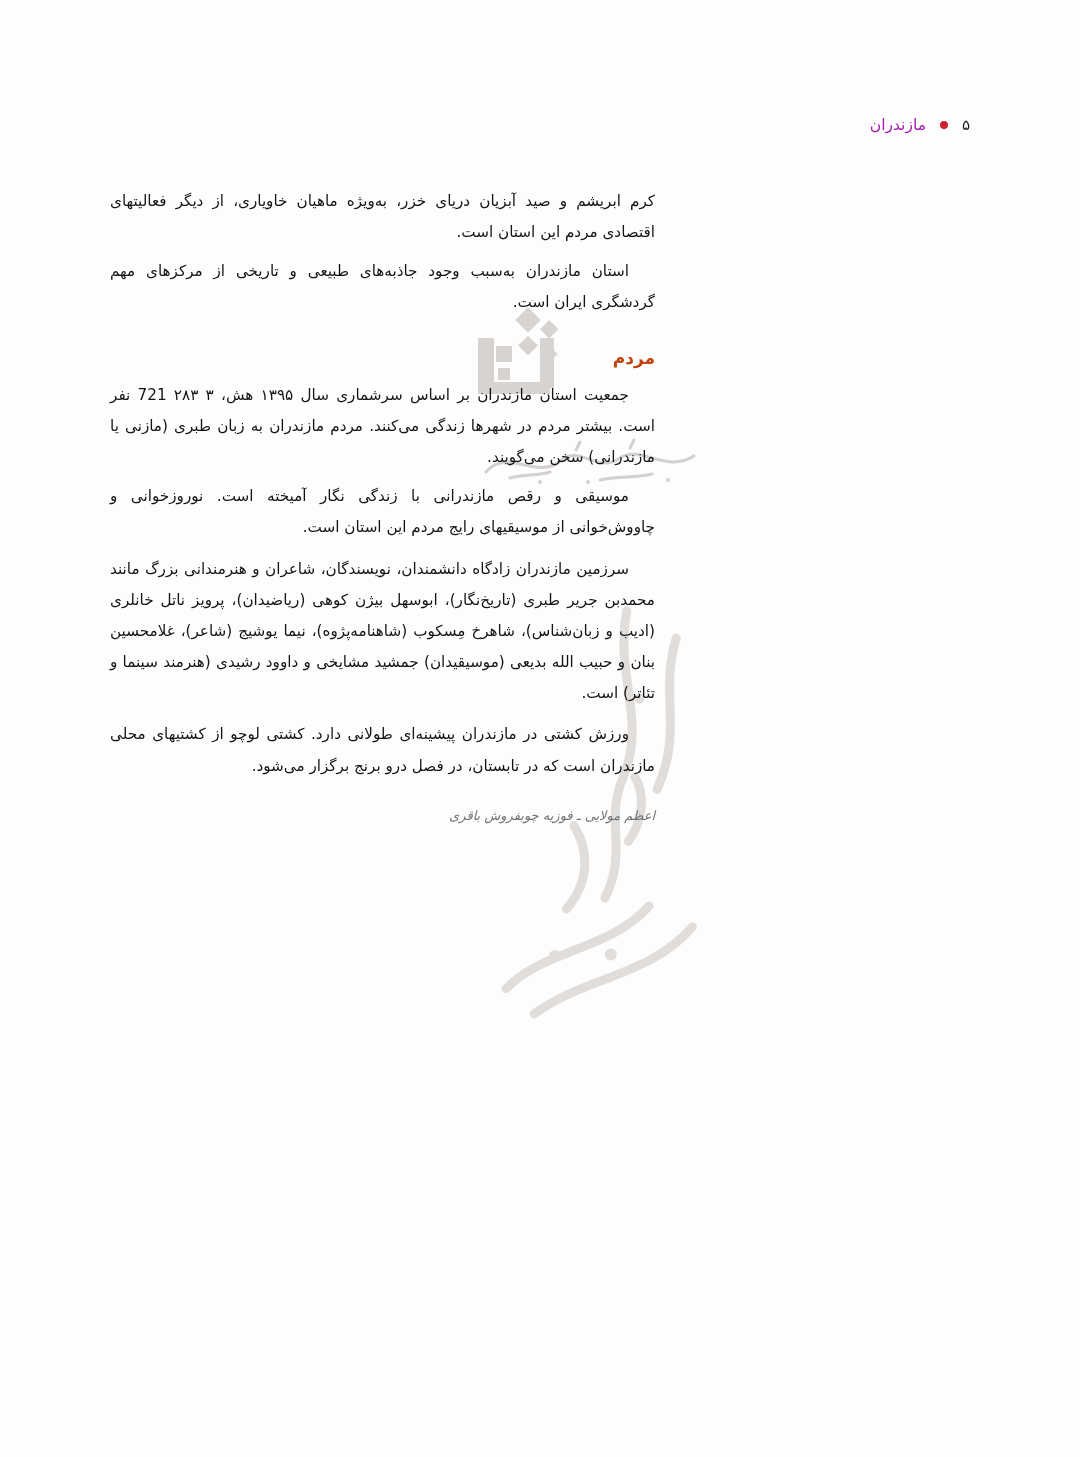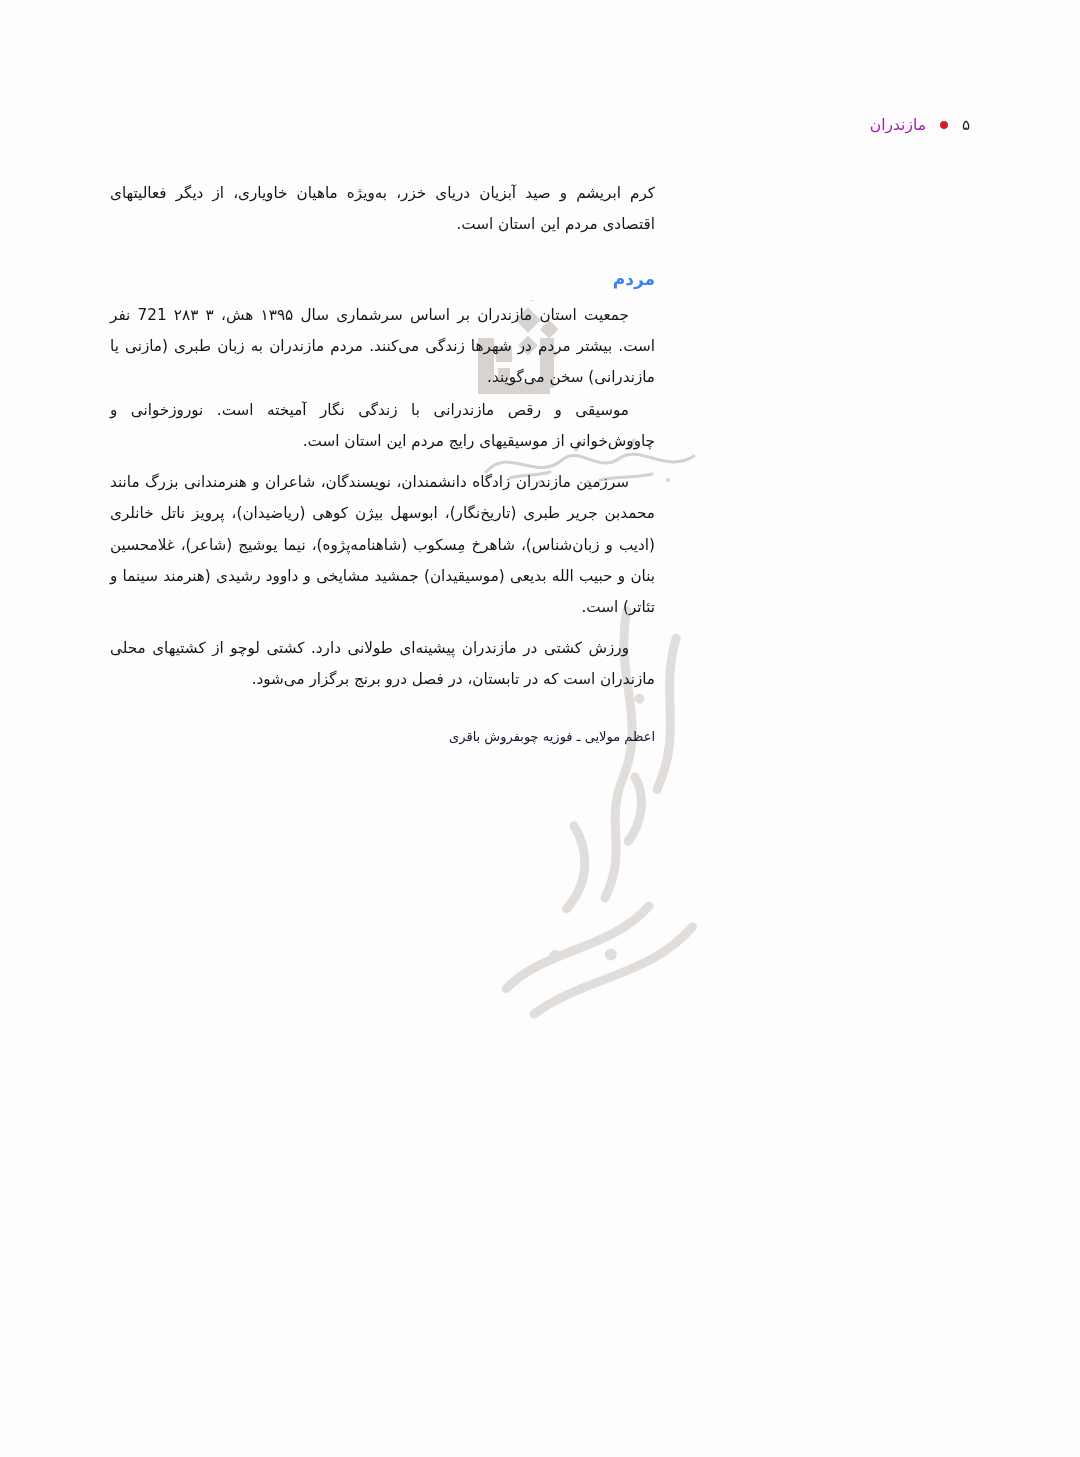--- a/index.html
+++ b/index.html
@@ -59,47 +59,48 @@
     position: absolute;
     top: 178px;
     right: 425px;
     width: 545px;
     text-align: justify;
     text-align-last: right;
     direction: rtl;
   }
 
   .para {
-    margin: 0 0 2px 0;
+    margin: 8px 0 2px 0;
     font-size: 15.2px;
     line-height: 2.05;
     color: #141414;
     text-indent: 0;
   }
   .para.indent {
     text-indent: 26px;
   }
   .para.spaced {
     margin-top: 10px;
   }
 
   .section-title {
     margin: 26px 0 6px 0;
     font-size: 17px;
     font-weight: 700;
-    color: #3b82f6;
+    color: #c2410c;
     line-height: 1.6;
   }
 
   .signature {
-    margin-top: 34px;
+    margin-top: 26px;
     font-size: 13px;
-    color: #0f172a;
+    color: #737373;
     text-align: right;
     direction: rtl;
+    font-style: italic;
   }
 
   
   .logo-mark {
     position: absolute;
     top: 300px;
     right: 500px;
     width: 110px;
     height: 110px;
     opacity: 0.55;
@@ -186,20 +187,21 @@
         <circle cx="96" cy="342" r="6"></circle>
         <circle cx="150" cy="356" r="6"></circle>
         <circle cx="248" cy="118" r="5"></circle>
       </g>
     </svg>
   </div>
 
   <div class="column">
 
     <p class="para">کرم ابریشم و صید آبزیان دریای خزر، به‌ویژه ماهیان خاویاری، از دیگر فعالیتهای اقتصادی مردم این استان است.</p>
+    <p class="para indent">استان مازندران به‌سبب وجود جاذبه‌های طبیعی و تاریخی از مرکزهای مهم گردشگری ایران است.</p>
 
     <h2 class="section-title">مردم</h2>
 
     <p class="para indent">جمعیت استان مازندران بر اساس سرشماری سال ۱۳۹۵ هش، ۳ ۲۸۳ 721 نفر است. بیشتر مردم در شهرها زندگی می‌کنند. مردم مازندران به زبان طبری (مازنی یا مازندرانی) سخن می‌گویند.</p>
     <p class="para indent">موسیقی و رقص مازندرانی با زندگی نگار آمیخته است. نوروزخوانی و چاووش‌خوانی از موسیقیهای رایج مردم این استان است.</p>
     <p class="para indent spaced">سرزمین مازندران زادگاه دانشمندان، نویسندگان، شاعران و هنرمندانی بزرگ مانند محمدبن جریر طبری (تاریخ‌نگار)، ابوسهل بیژن کوهی (ریاضیدان)، پرویز ناتل خانلری (ادیب و زبان‌شناس)، شاهرخ مِسکوب (شاهنامه‌پژوه)، نیما یوشیج (شاعر)، غلامحسین بنان و حبیب الله بدیعی (موسیقیدان) جمشید مشایخی و داوود رشیدی (هنرمند سینما و تئاتر) است.</p>
     <p class="para indent spaced">ورزش کشتی در مازندران پیشینه‌ای طولانی دارد. کشتی لوچو از کشتیهای محلی مازندران است که در تابستان، در فصل درو برنج برگزار می‌شود.</p>
 
     <div class="signature">اعظم مولایی ـ فوزیه چوبفروش باقری</div>
   </div>

